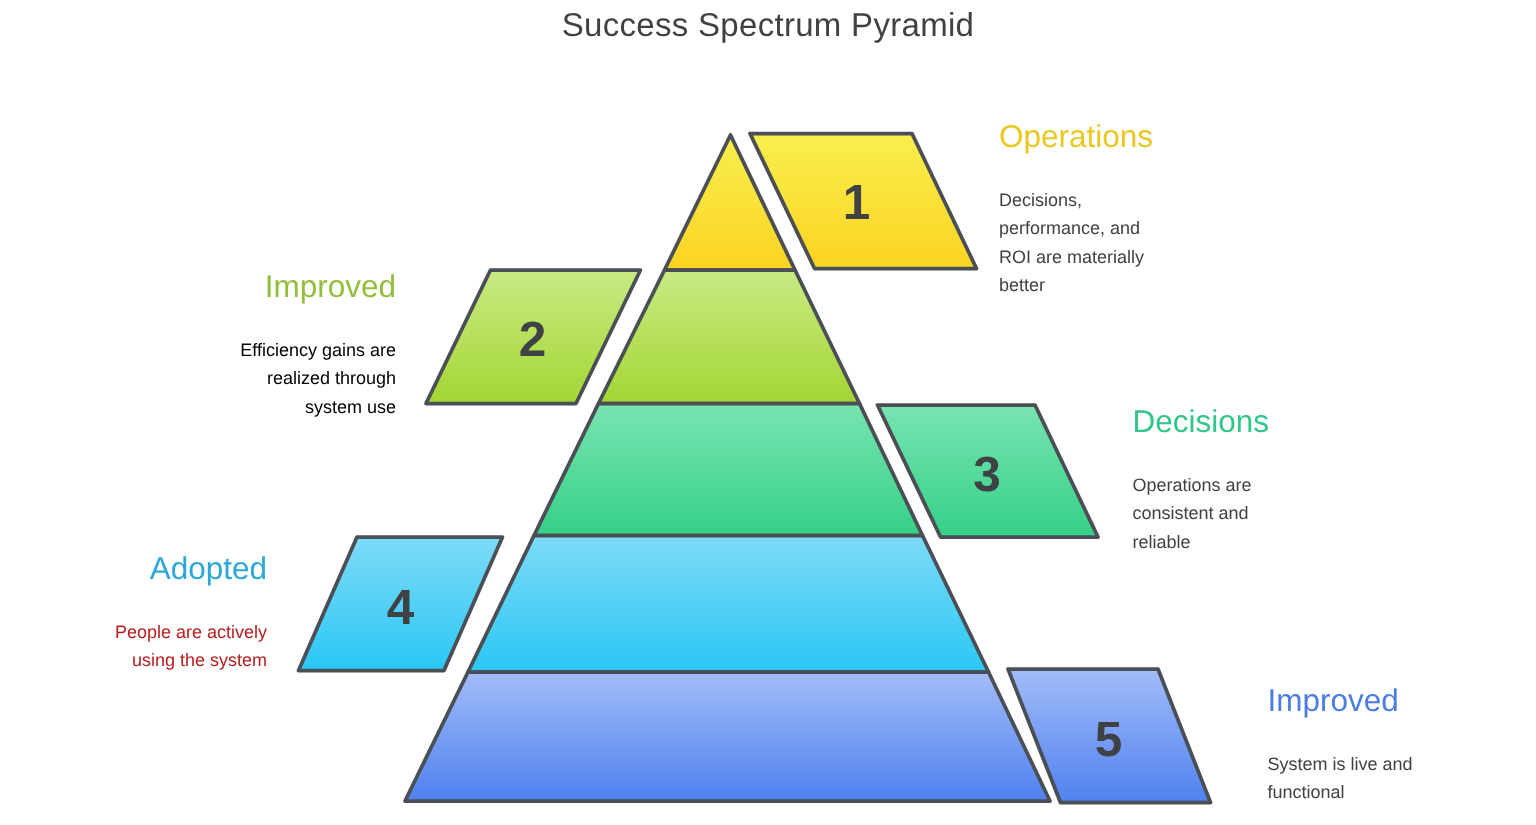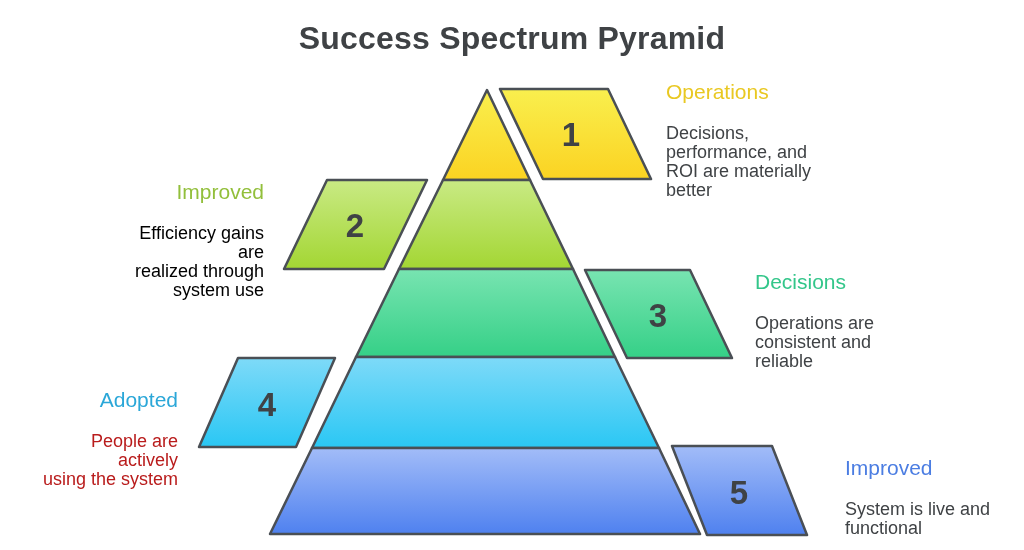--- a/index.html
+++ b/index.html
@@ -10,27 +10,27 @@
   }
   .canvas {
     position: relative;
     width: 1024px;
     height: 550px;
     background: #ffffff;
     overflow: hidden;
   }
   .title {
     position: absolute;
-    top: 20px;
+    top: 4px;
     left: 0;
     width: 100%;
     margin: 0;
     text-align: center;
-    font-size: 32px;
-    font-weight: 700;
+    font-size: 22px;
+    font-weight: 400;
     letter-spacing: 0.2px;
   }
   .pyramid-svg {
     position: absolute;
     left: 0;
     top: 0;
     width: 1024px;
     height: 550px;
   }
   .shape {
@@ -45,21 +45,21 @@
   }
   .label-block {
     position: absolute;
   }
   .label-heading {
     font-size: 21px;
     line-height: 24px;
     margin-bottom: 12px;
   }
   .label-desc {
-    font-size: 18px;
+    font-size: 12px;
     line-height: 19px;
     white-space: pre-line;
     margin-top: 20px;
   }
   .align-right { text-align: right; }
   .align-left  { text-align: left; }
   .block-optimised  { left: 666px; top: 80px;  width: 160px; }
   .block-improved   { left: 114px; top: 180px; width: 150px; }
   .block-stabilised { left: 755px; top: 270px; width: 150px; }
   .block-adopted    { left: 28px;  top: 368px; width: 150px; }
@@ -133,21 +133,21 @@
   </div>
 
   <div class="label-block block-stabilised align-left">
     <div class="label-heading" style="color: rgb(51, 198, 138);">Decisions</div>
     <div class="label-desc" style="color: rgb(63, 66, 69);">Operations are
 consistent and
 reliable</div>
   </div>
 
   <div class="label-block block-adopted align-right">
-    <div class="label-heading" style="color: rgb(43, 167, 216); margin-top: 20px;">Adopted</div>
+    <div class="label-heading" style="color: rgb(43, 167, 216);">Adopted</div>
     <div class="label-desc" style="color: #b91c1c;">People are actively
 using the system</div>
   </div>
 
   <div class="label-block block-delivered align-left">
     <div class="label-heading" style="color: rgb(75, 125, 226);">Improved</div>
     <div class="label-desc" style="color: rgb(63, 66, 69);">System is live and
 functional</div>
   </div>
 

